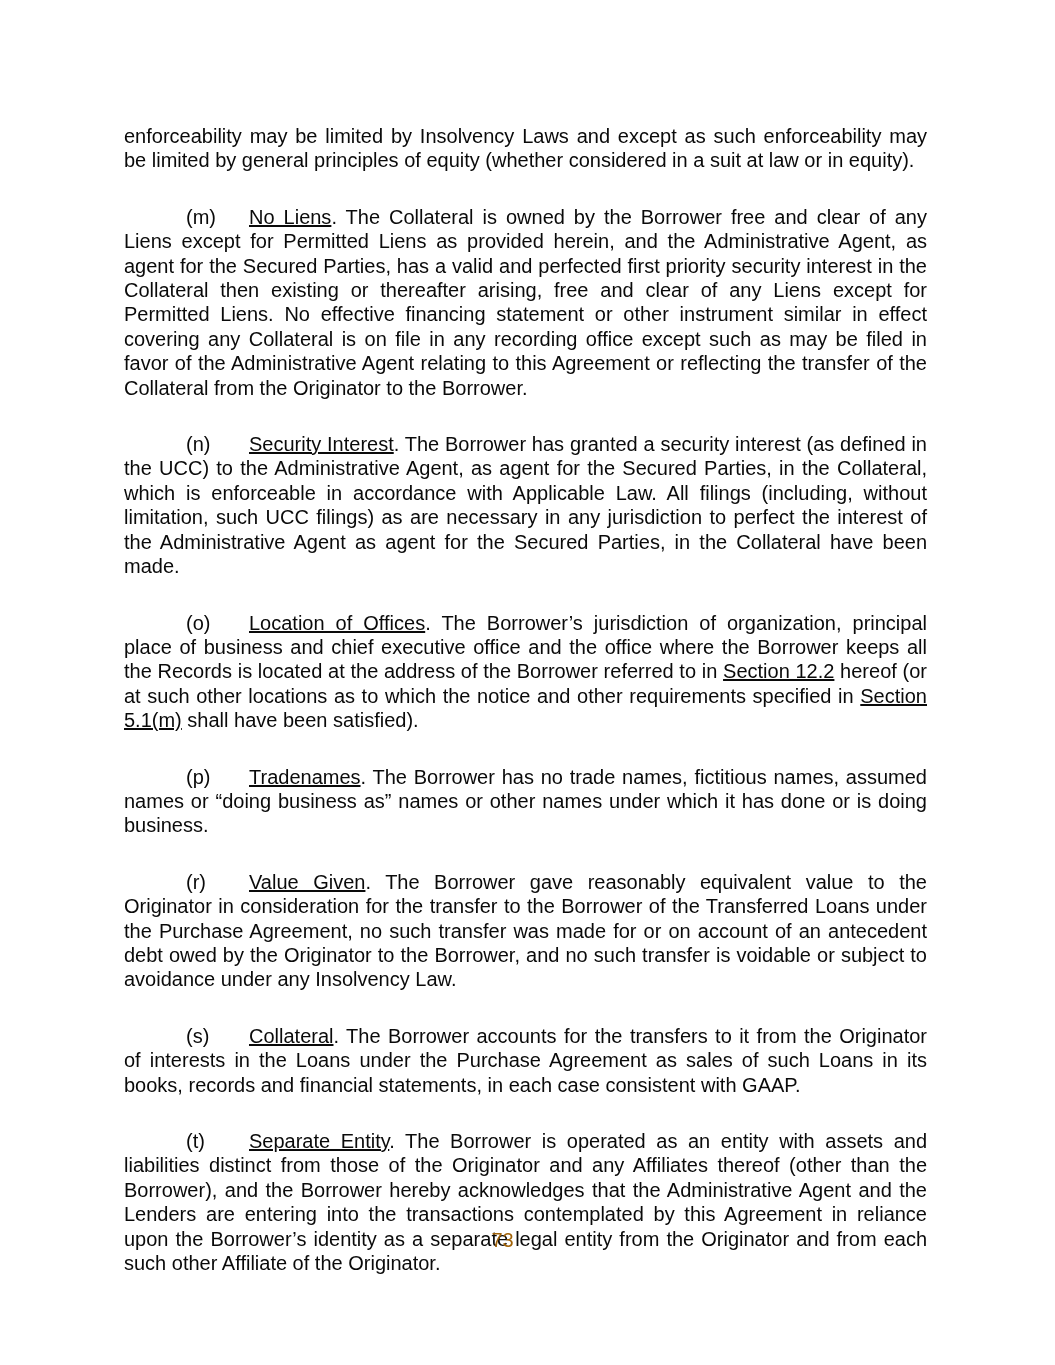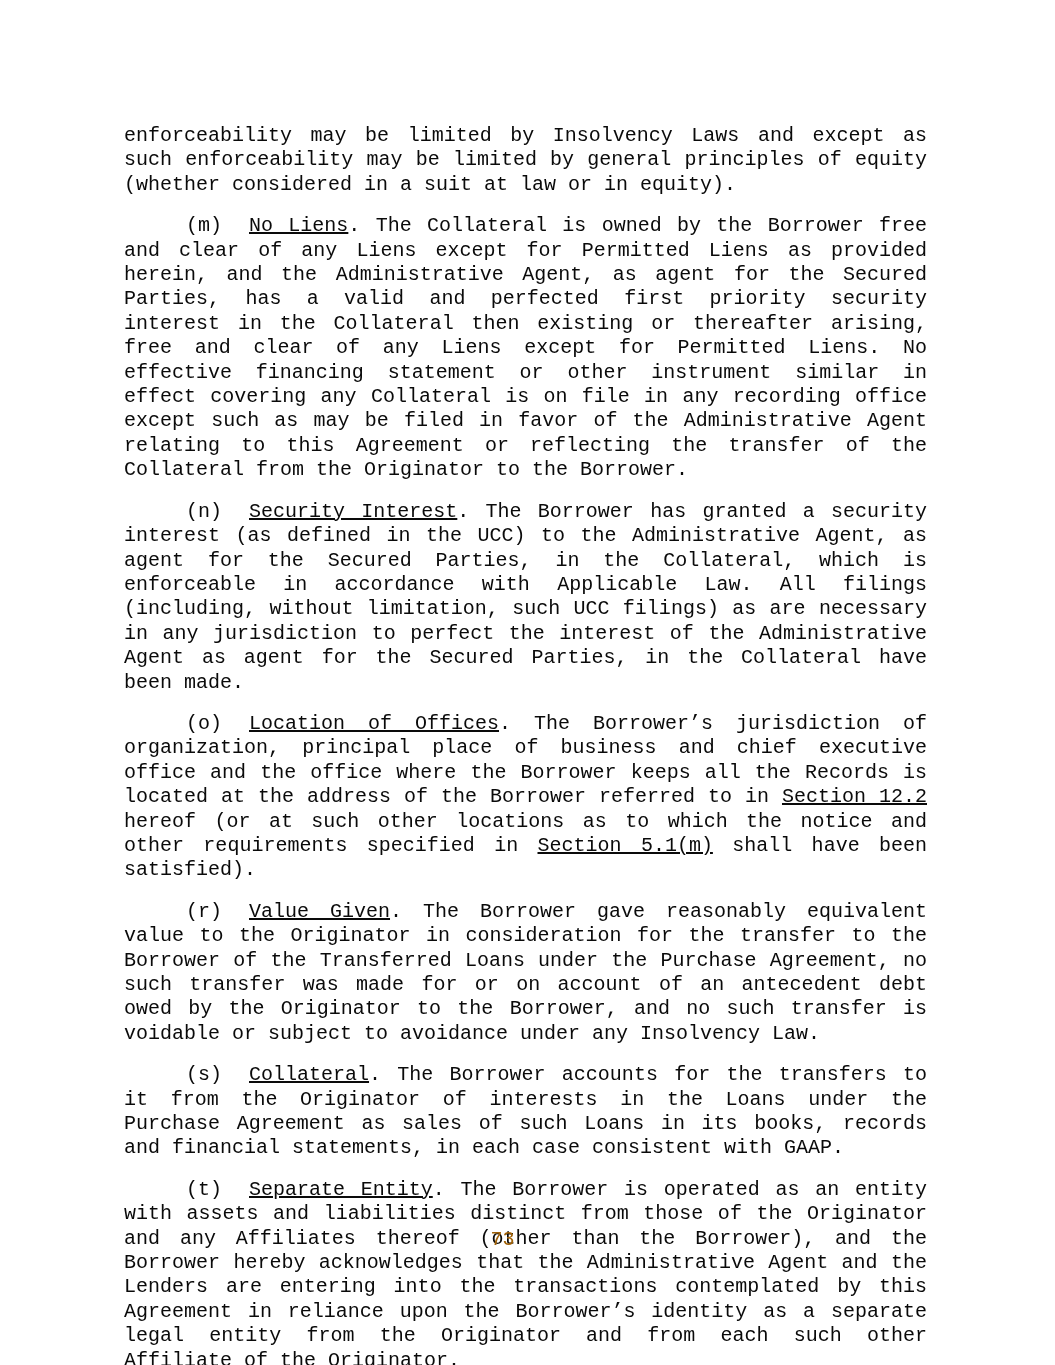--- a/index.html
+++ b/index.html
@@ -4,30 +4,30 @@
 <style>
   html, body { margin: 0; padding: 0; background: #e8e8e8; }
   .page {
     position: relative;
     width: 1055px;
     height: 1365px;
     margin: 0 auto;
     background: #ffffff;
     box-sizing: border-box;
     padding: 124px 128px 8px 124px;
-    font-family: Liberation Mono, monospace;
+    font-family: Liberation Sans, sans-serif;
     font-size: 20px;
     line-height: 24.4px;
     color: #0a0a0a;
   }
   .para {
     margin: 0;
     text-align: justify;
   }
-  .para + .para { margin-top: 17px; }
+  .para + .para { margin-top: 32px; }
   .item { text-indent: 62px; }
   .label {
     display: inline-block;
     width: 63px;
     text-indent: 0;
   }
   .hd { text-decoration: underline; }
   .footer {
     position: absolute;
     top: 1228px;
@@ -50,20 +50,23 @@
   </p>
 
   <p class="para item">
     <span class="label">(n)</span><span class="hd">Security Interest</span><span>.  The Borrower has granted a security interest (as defined in the UCC) to the Administrative Agent, as agent for the Secured Parties, in the Collateral, which is enforceable in accordance with Applicable Law.  All filings (including, without limitation, such UCC filings) as are necessary in any jurisdiction to perfect the interest of the Administrative Agent as agent for the Secured Parties, in the Collateral have been made.</span>
   </p>
 
   <p class="para item">
     <span class="label">(o)</span><span class="hd">Location of Offices</span><span>.  The Borrower’s jurisdiction of organization, principal place of business and chief executive office and the office where the Borrower keeps all the Records is located at the address of the Borrower referred to in </span><span class="hd">Section 12.2</span><span> hereof (or at such other locations as to which the notice and other requirements specified in </span><span class="hd">Section 5.1(m)</span><span> shall have been satisfied).</span>
   </p>
 
+  <p class="para item">
+    <span class="label">(p)</span><span class="hd">Tradenames</span><span>.  The Borrower has no trade names, fictitious names, assumed names or “doing business as” names or other names under which it has done or is doing business.</span>
+  </p>
 
 
   <p class="para item">
     <span class="label">(r)</span><span class="hd">Value Given</span><span>.  The Borrower gave reasonably equivalent value to the Originator in consideration for the transfer to the Borrower of the Transferred Loans under the Purchase Agreement, no such transfer was made for or on account of an antecedent debt owed by the Originator to the Borrower, and no such transfer is voidable or subject to avoidance under any Insolvency Law.</span>
   </p>
 
   <p class="para item">
     <span class="label">(s)</span><span class="hd">Collateral</span><span>.  The Borrower accounts for the transfers to it from the Originator of interests in the Loans under the Purchase Agreement as sales of such Loans in its books, records and financial statements, in each case consistent with GAAP.</span>
   </p>
 

